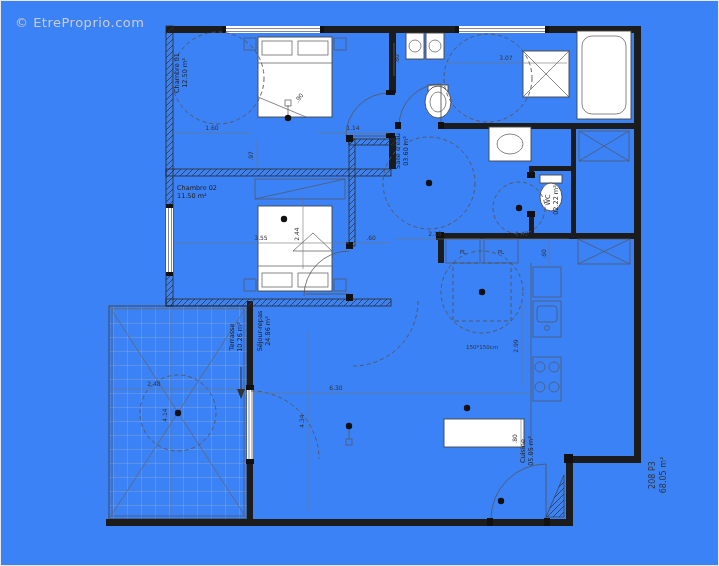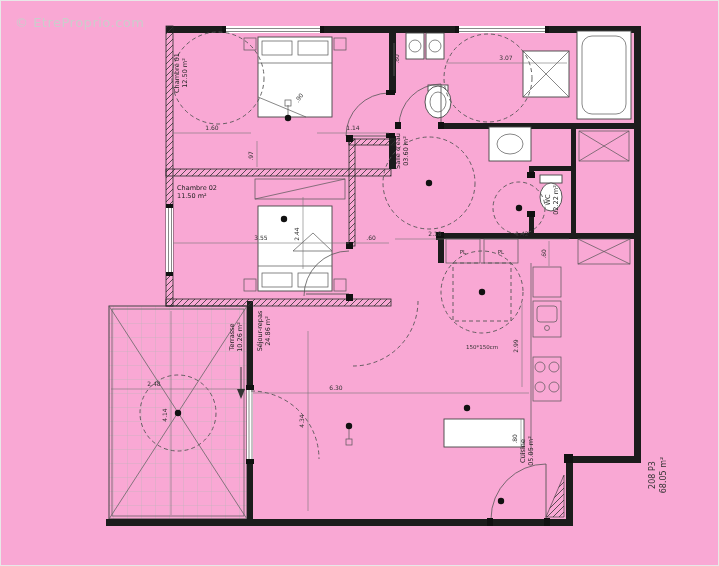--- a/index.html
+++ b/index.html
@@ -1,16 +1,16 @@
 <!DOCTYPE html>
 <html><head>
 <meta charset="utf-8">
 <style>
   html,body{margin:0;padding:0;background:#fff;}
-  .stage{position:relative;width:719px;height:566px;background:#f9a8d4;overflow:hidden;
+  .stage{position:relative;width:719px;height:566px;background:#3b82f6;overflow:hidden;
          font-family:"DejaVu Sans",sans-serif;border:1px solid #e8e8e8;box-sizing:border-box;}
   svg{display:block}
   .wall{fill:#1c1c1c;}
   .wallh{fill:url(#hatch);stroke:#2a2a2a;stroke-width:0.8;}
   .fine{stroke:#555;stroke-width:0.7;fill:none;}
   .fix{stroke:#444;stroke-width:0.9;fill:#ffffff;}
   .fixl{stroke:#555;stroke-width:0.7;fill:none;}
   .dash{stroke:#555;stroke-width:0.9;fill:none;stroke-dasharray:4 3;}
   .arc{stroke:#555;stroke-width:0.8;fill:none;}
   .leaf{stroke:#555;stroke-width:0.9;}

